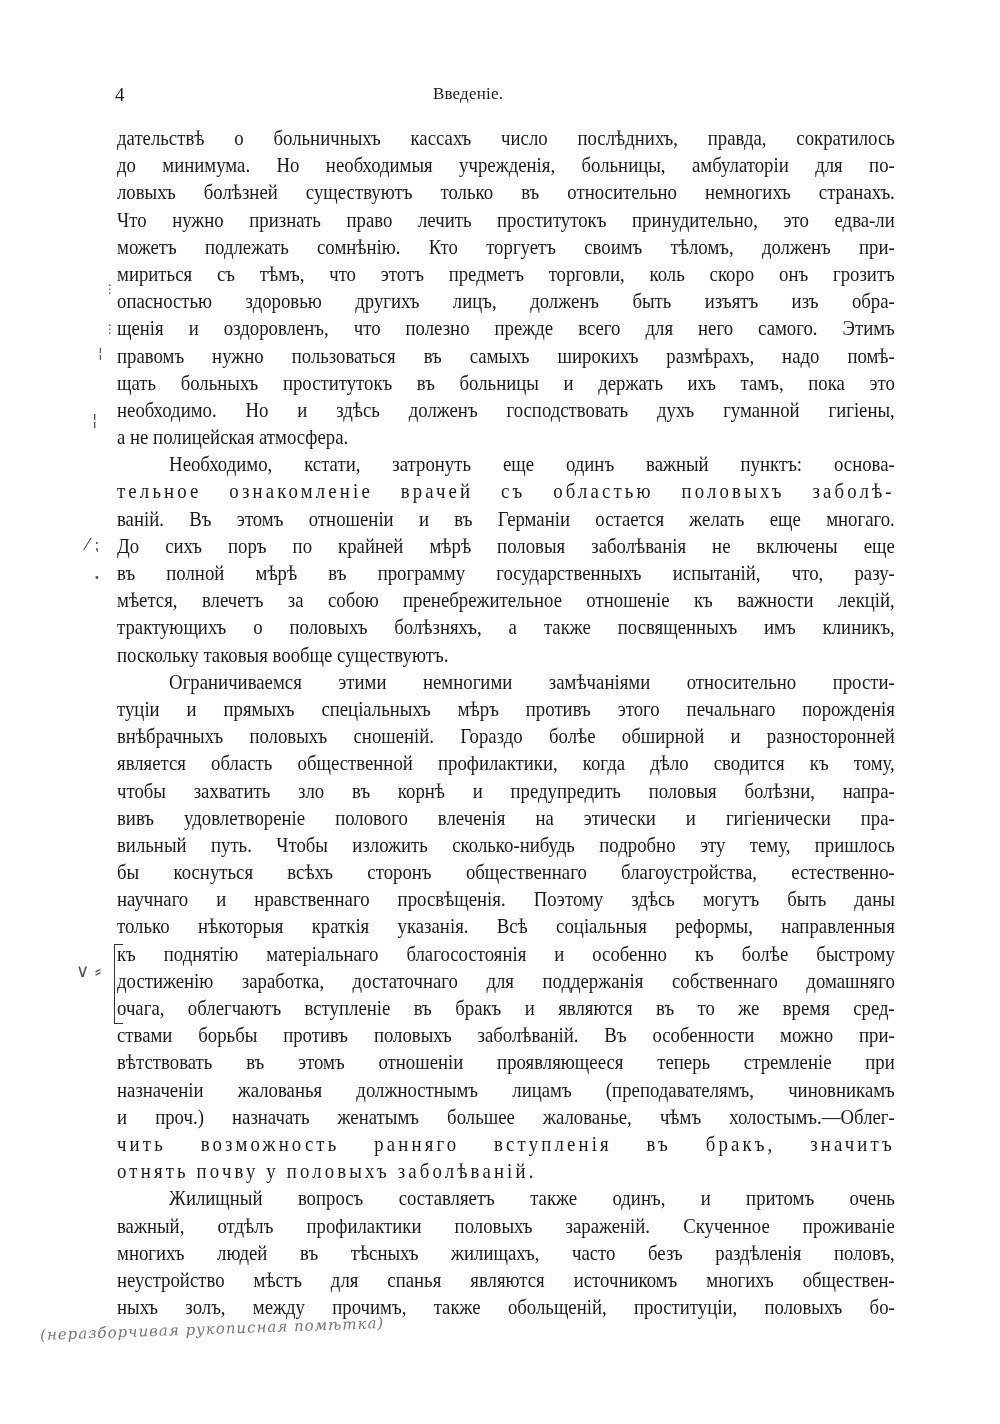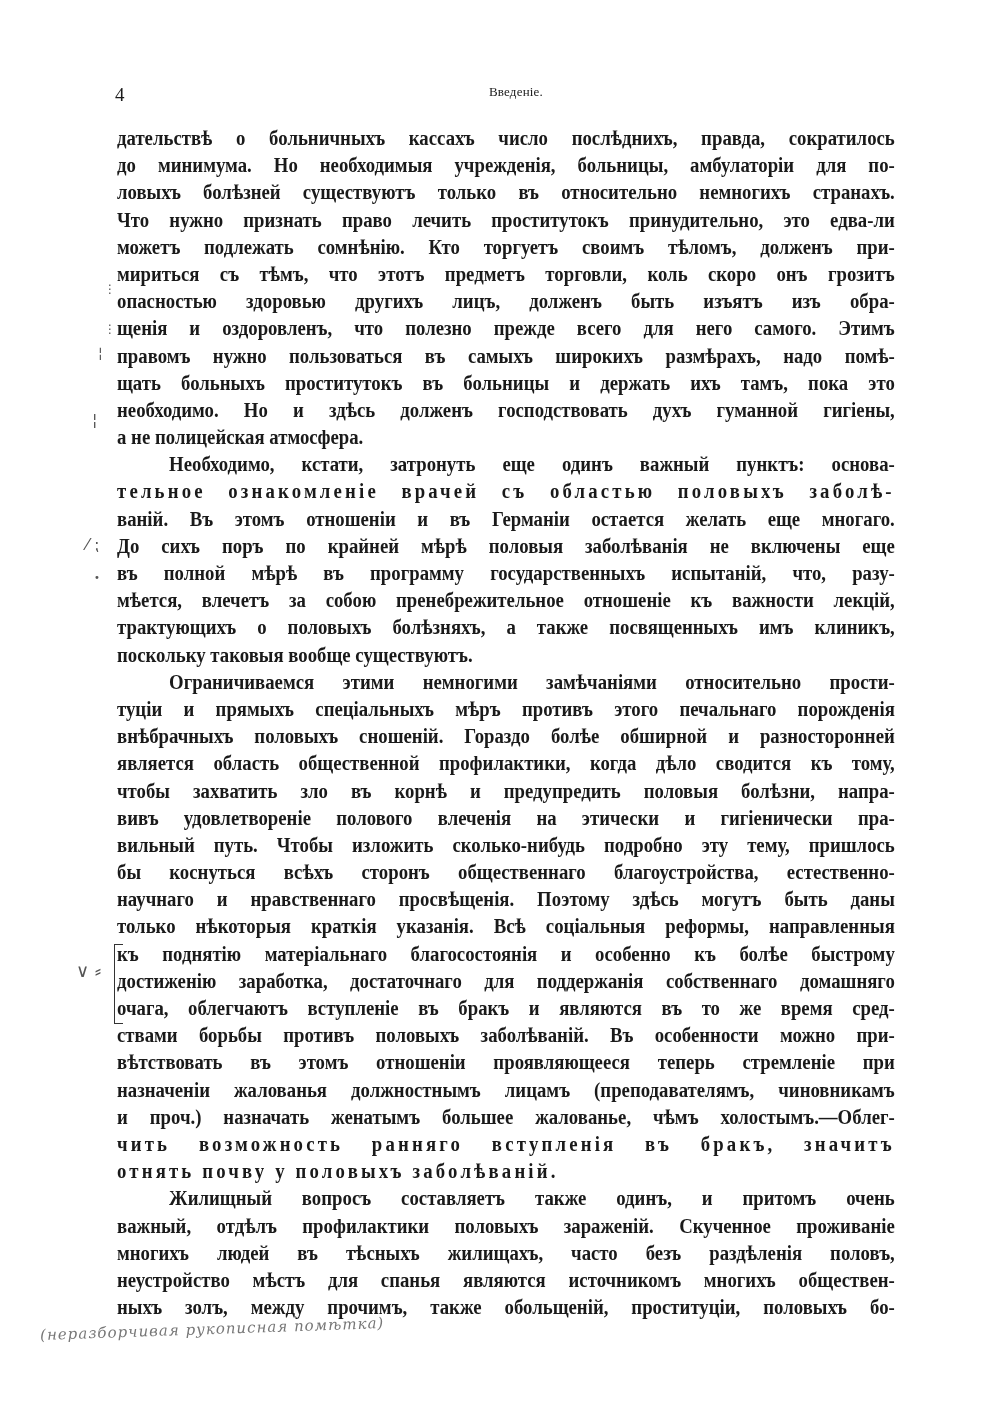--- a/index.html
+++ b/index.html
@@ -1,20 +1,20 @@
 <!DOCTYPE html>
 <html><head>
 <meta charset="utf-8">
 <style>
   html, body { margin: 0; padding: 0; background: #ffffff; }
   body { width: 1000px; height: 1424px; position: relative; overflow: hidden;
          font-family: "Liberation Serif", "DejaVu Serif", serif; color: #1a1a1a; }
   .page-number { position: absolute; left: 115px; top: 84px; font-size: 19px; }
-  .running-head { position: absolute; left: 0; width: 936px; top: 84px; text-align: center; font-size: 13px; letter-spacing: 0.2px; padding-left: 48px; }
-  .body { position: absolute; left: 117px; top: 125px; width: 778px; font-size: 20.2px; line-height: 27.2px; font-weight: bold; }
+  .running-head { position: absolute; left: 0; width: 936px; top: 84px; text-align: center; font-size: 17px; letter-spacing: 0.2px; }
+  .body { position: absolute; left: 117px; top: 125px; width: 778px; font-size: 20.2px; line-height: 27.2px; }
   .line { display: block; white-space: nowrap; text-align: justify; text-align-last: justify; height: 27.2px; transform: scaleX(0.93); transform-origin: left center; width: 107.5%; }
   .line.last { text-align-last: left; }
   .line.indent { text-indent: 56px; }
   .spaced { letter-spacing: 3.4px; }
   .margin-mark { position: absolute; color: #555; font-family: "DejaVu Sans", sans-serif; }
   .bracket { position: absolute; left: 114px; top: 944px; width: 8px; height: 78px; border-left: 1.5px solid #333; border-top: 1.5px solid #333; border-bottom: 1.5px solid #333; }
   .scribble { position: absolute; left: 40px; top: 1320px; font-family: "DejaVu Serif", serif; font-style: italic; font-size: 15px; color: #777; letter-spacing: 1px; transform: rotate(-2deg); }
 </style>
 </head>
 <body>

